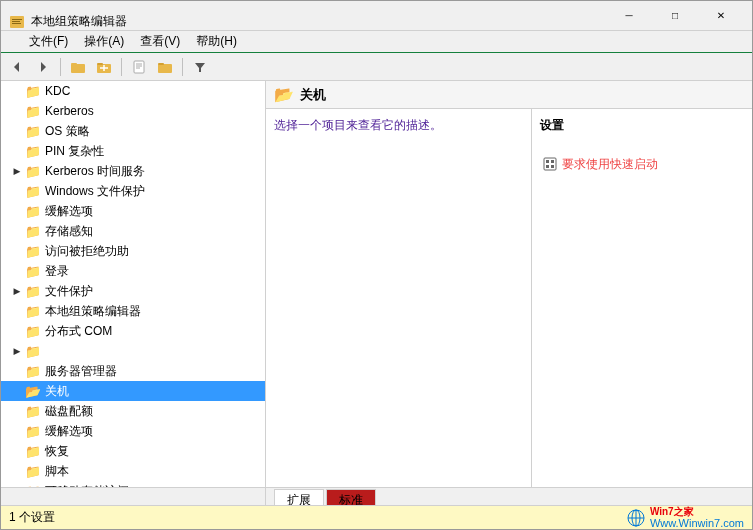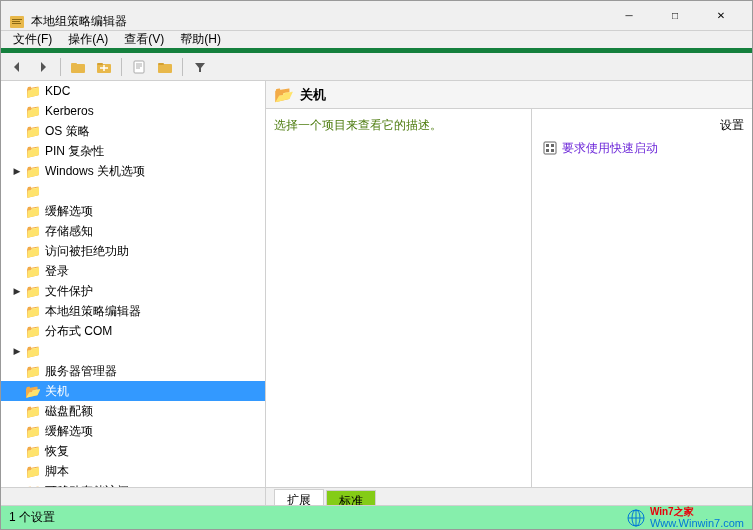--- a/index.html
+++ b/index.html
@@ -48,22 +48,22 @@
       border: none;
       color: #000;
     }
 
     
     .menu-bar {
       background: #f0f0f0;
       height: 22px;
       display: flex;
       align-items: center;
-      padding: 0 4px;
-      border-bottom: 5px solid #15803d;
+      padding: 0 20px;
+      border-bottom: 1px solid #15803d;
     }
     .menu-item {
       padding: 2px 8px;
       font-size: 12px;
       cursor: pointer;
       color: #000;
     }
 
     
     .toolbar {
@@ -191,66 +191,65 @@
       border-right: 1px solid #d0d0d0;
     }
 
     .right-settings {
       width: 220px;
       padding: 8px;
     }
     .settings-label {
       font-size: 12px;
       color: #000;
-      margin-bottom: 4px;
-      font-weight: normal;
-      text-align: right;
+      margin-bottom: 20px;
+      font-weight: bold;
     }
     .settings-item {
       display: flex;
       align-items: center;
       height: 20px;
       cursor: pointer;
       padding: 1px 2px;
       font-size: 12px;
-      color: #6d28d9;
+      color: #ef4444;
     }
     .settings-item-icon {
       width: 16px;
       height: 16px;
       margin-right: 4px;
       display: inline-flex;
       align-items: center;
       justify-content: center;
       font-size: 10px;
       color: #666;
     }
     .tab {
       padding: 2px 12px;
       font-size: 12px;
       cursor: pointer;
       border: 1px solid #d0d0d0;
       border-bottom: none;
-      background: #84cc16;
+      background: #b91c1c;
       color: #000;
       margin-right: 2px;
       bottom: 0;
       position: relative;
       top: 1px;
     }
     .tab.active {
       background: #fff;
       border-bottom: 1px solid #fff;
       font-weight: normal;
     }
 
     
     .status-bar {
       height: 24px;
-      background: #86efac;
+      background: #fef9c3;
       border-top: 1px solid #d0d0d0;
       display: flex;
       align-items: center;
       padding: 0 8px;
       font-size: 12px;
       color: #000;
       position: absolute;
       bottom: 0;
       left: 0;
       right: 0;
@@ -360,26 +359,27 @@
 
       <div class="tree-item indent-1">
         <div class="tree-expand"></div>
         <span class="folder-icon">📁</span>
         <span>PIN 复杂性</span>
       </div>
 
       <div class="tree-item indent-1">
         <div class="tree-expand" style="font-size:9px;color:#333;">▶</div>
         <span class="folder-icon">📁</span>
-        <span>Windows 关机选项</span>
-      </div>
-
-      <div class="tree-item indent-1">
-        <div class="tree-expand"></div>
-        <span class="folder-icon">📁</span>
+        <span>Kerberos 时间服务</span>
+      </div>
+
+      <div class="tree-item indent-1">
+        <div class="tree-expand"></div>
+        <span class="folder-icon">📁</span>
+        <span>Windows 文件保护</span>
       </div>
 
       <div class="tree-item indent-1">
         <div class="tree-expand"></div>
         <span class="folder-icon">📁</span>
         <span>缓解选项</span>
       </div>
 
       <div class="tree-item indent-1">
         <div class="tree-expand"></div>
@@ -469,21 +469,21 @@
     <div class="right-pane">
 
       <div class="right-header">
         <span class="right-header-icon">📂</span>
         <span class="right-header-title">关机</span>
       </div>
 
       <div class="right-content">
 
         <div class="right-desc">
-          <span style="color:#4d7c0f;font-size:12px;">选择一个项目来查看它的描述。</span>
+          <span style="color:#4c1d95;font-size:12px;">选择一个项目来查看它的描述。</span>
         </div>
 
         <div class="right-settings">
           <div class="settings-label">设置</div>
 
           <div class="settings-item">
             <span class="settings-item-icon">
               <svg width="14" height="14" viewBox="0 0 14 14">
                 <rect x="1" y="1" width="12" height="12" rx="1" fill="none" stroke="#666" stroke-width="1"></rect>
                 <rect x="3" y="3" width="3" height="3" fill="#666"></rect>
@@ -496,21 +496,21 @@
           </div>
         </div>
 
       </div>
 
     </div>
   </div>
 
   <div style="display:flex;height:24px;border-top:1px solid #d0d0d0;background:#f0f0f0;position:relative;">
     <div style="width:265px;border-right:1px solid #d0d0d0;"></div>
-    <div style="flex:1;display:flex;align-items:center;padding-left:8px;">
+    <div style="flex:1;display:flex;align-items:flex-start;padding-left:8px;">
       <div class="tab active">扩展</div>
       <div class="tab">标准</div>
     </div>
   </div>
 
   <div class="status-bar">
     <span>1 个设置</span>
     <div style="flex:1;"></div>
 
     <div style="display:flex;align-items:center;">

